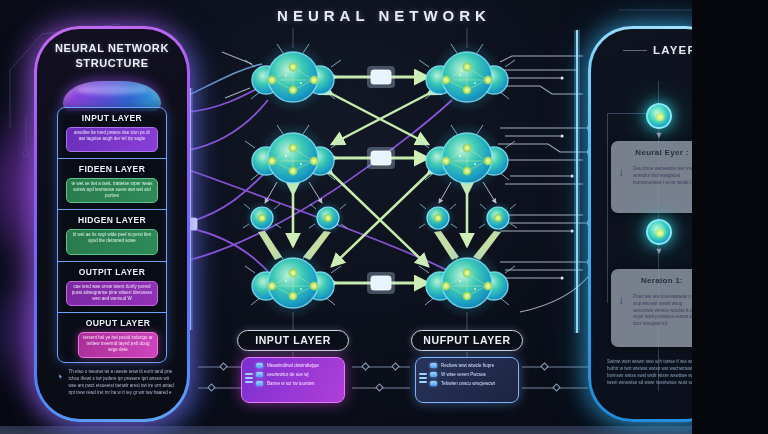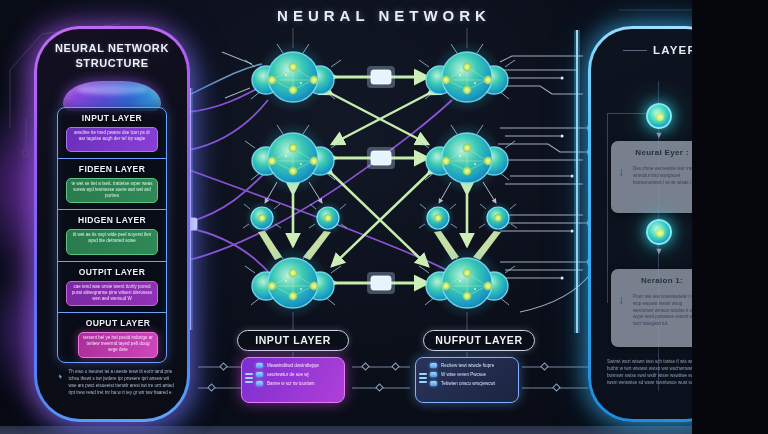--- a/index.html
+++ b/index.html
@@ -74,21 +74,21 @@
     box-shadow:0 2px 8px rgba(0,0,0,.45);}
   .card-head{text-align:center;font-weight:bold;font-size:8px;color:#25303f;margin-top:7px;letter-spacing:.3px;padding-left:6px;}
   .card-arrow{position:absolute;left:7px;top:24px;font-size:12px;color:#3a4a66;font-weight:bold;}
   .card-body{position:absolute;left:22px;right:7px;top:25px;font-size:4.5px;line-height:1.5;color:#42395c;}
   .rp-foot{position:absolute;left:16px;right:12px;top:330px;font-size:4.5px;line-height:1.55;color:#8ba0b8;}
 
   
   .stadium{position:absolute;top:330px;width:112px;height:21px;border:1.5px solid #cdd6e4;border-radius:12px;
     background:rgba(10,14,22,.7);color:#eef2f8;font-size:10.5px;font-weight:bold;letter-spacing:.6px;
     text-align:center;line-height:18px;box-shadow:0 0 7px rgba(200,220,255,.25);}
-  .stadium.s1{left:237px;} .stadium.s2{left:423px;}
+  .stadium.s1{left:237px;} .stadium.s2{left:411px;}
   .bbox{position:absolute;top:357px;width:104px;height:46px;border-radius:8px;padding:5px 4px 4px 14px;}
   .bbox.b1{left:241px;background:linear-gradient(120deg,#7a2fd0,#b03fd8);border:1.5px solid #e879f9;
     box-shadow:0 0 14px rgba(217,70,239,.55);}
   .bbox.b2{left:415px;background:linear-gradient(140deg,#28345c,#1c2440);border:1.5px solid #7fb2ff;
     box-shadow:0 0 12px rgba(110,170,255,.45);}
   .brow{display:flex;align-items:center;gap:4px;margin-bottom:4px;}
   .bicon{width:7px;height:5px;border-radius:1.5px;background:linear-gradient(180deg,#9fd8ff,#4f9cf0);
     box-shadow:0 0 3px rgba(120,200,255,.8);flex:0 0 auto;}
   .btext{font-size:4.5px;color:#ffe6ff;white-space:nowrap;overflow:hidden;}
   .bbox.b2 .btext{color:#d7e6ff;}

